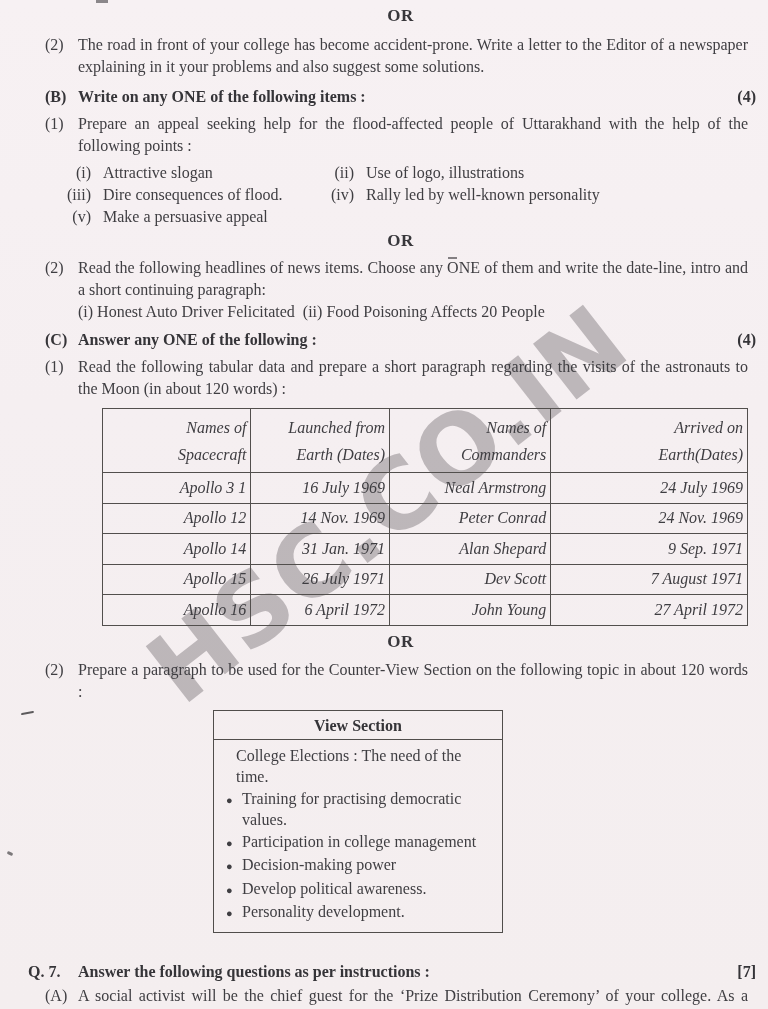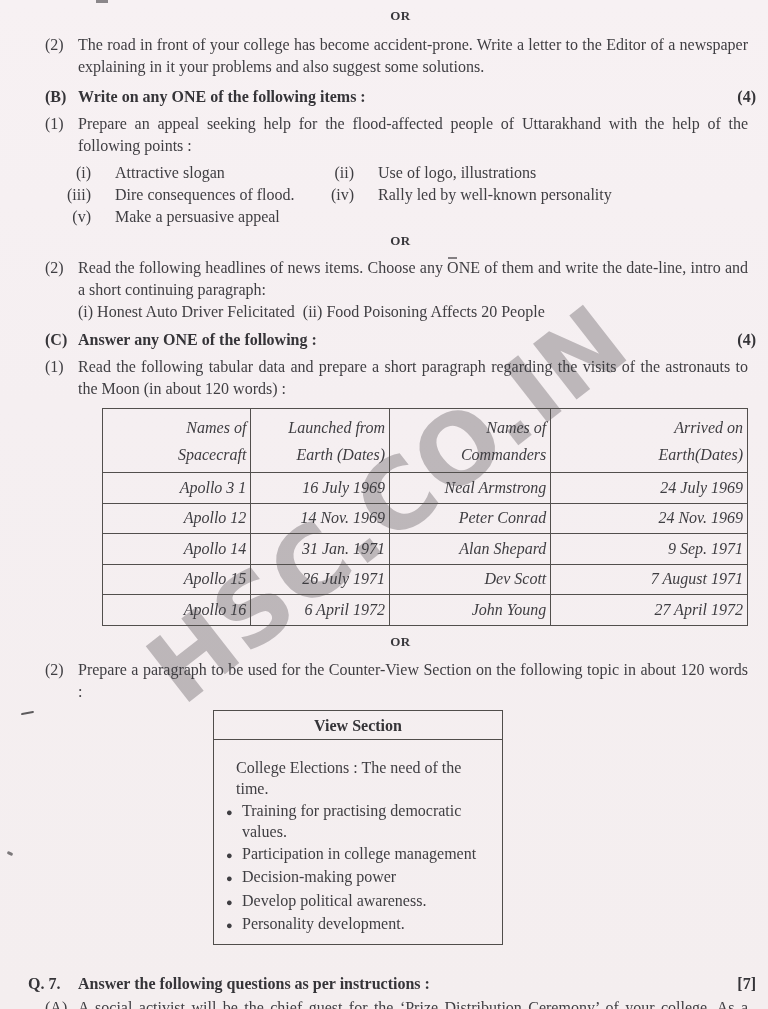--- a/index.html
+++ b/index.html
@@ -5,58 +5,58 @@
   * { margin:0; padding:0; box-sizing:border-box; }
   html,body { background:#e8e2e4; }
   .page {
     position:relative; width:768px; height:1009px; overflow:hidden;
     background:linear-gradient(180deg,#f7f1f3 0%, #f5eff1 40%, #f4eeef 100%);
     font-family:"Liberation Serif","DejaVu Serif",serif;
     color:#3f3e42; font-size:16px; line-height:22px;
   }
   .content { position:relative; z-index:2; padding:4px 12px 0 45px; }
 
-  .or { text-align:center; font-weight:bold; font-size:13px; letter-spacing:0.5px; color:#38373b; }
+  .or { text-align:center; font-weight:bold; font-size:17px; letter-spacing:0.5px; color:#38373b; }
   .or.m1 { margin-top:1px; }
   .or.m2 { margin-top:2px; }
   .or.m3 { margin-top:5px; }
 
   .item { display:flex; align-items:flex-start; }
   .item-num { flex:0 0 33px; }
   .item-body { flex:1; text-align:justify; padding-right:8px; }
   .plainline { text-align:left; white-space:pre; }
 
   .sec { display:flex; font-weight:bold; color:#353438; }
   .sec .item-num { flex:0 0 33px; }
   .sec .sec-title { flex:1; }
   .sec .marks { margin-left:auto; padding-left:6px; }
 
   .mt2{margin-top:2px;} .mt5{margin-top:5px;}
   .mt6{margin-top:6px;} .mt7{margin-top:7px;} .mt8{margin-top:8px;} .mt12{margin-top:12px;}
 
   .points { margin:5px 0 2px 12px; display:grid; grid-template-columns:263px 1fr; row-gap:0; }
   .point { display:flex; line-height:22px; }
   .point .p-num { flex:0 0 34px; text-align:right; }
-  .point .p-text { margin-left:24px; }
+  .point .p-text { margin-left:12px; }
 
   table.apollo { border-collapse:collapse; margin:8px 0 0 57px; width:646px;
     table-layout:fixed; background:transparent; }
   table.apollo th, table.apollo td {
     border:1.5px solid #524f4d; text-align:right; vertical-align:middle;
     font-weight:normal; color:#3e3d41; font-size:16px;font-style:italic;
   }
   table.apollo th { height:64px; white-space:pre-line; line-height:27px; padding:2px 4px; }
   table.apollo td { height:30.5px; padding:0 4px; }
   .c1{width:23%;} .c2{width:21.5%;} .c3{width:25%;} .c4{width:30.5%;}
 
   .viewbox { margin:7px 0 0 168px; width:290px; border:1.5px solid #504d4b; background:transparent; }
   .viewbox .vb-title { text-align:center; font-weight:bold; color:#353438;
     padding:3px 0 2px; border-bottom:1.5px solid #504d4b; line-height:23px; }
   .viewbox .vb-body { padding:5px 8px 7px 12px; line-height:21.5px; }
-  .viewbox .vb-intro { padding-left:10px;margin-top:12px; }
+  .viewbox .vb-intro { padding-left:10px; }
   .vb-bullet { display:flex; align-items:baseline; }
   .vb-bullet .dot::before { content:"●"; font-size:11px; }
   .vb-bullet .dot { flex:0 0 16px; }
 
   .q7head { display:flex; font-weight:bold; color:#353438; margin-left:-17px;margin-top:28px; }
   .q7head .q7-num { flex:0 0 50px; }
   .q7head .q7-title { flex:1; }
   .q7head .marks { margin-left:auto; padding-left:6px; }
   .q7item { line-height:21px; }
 

